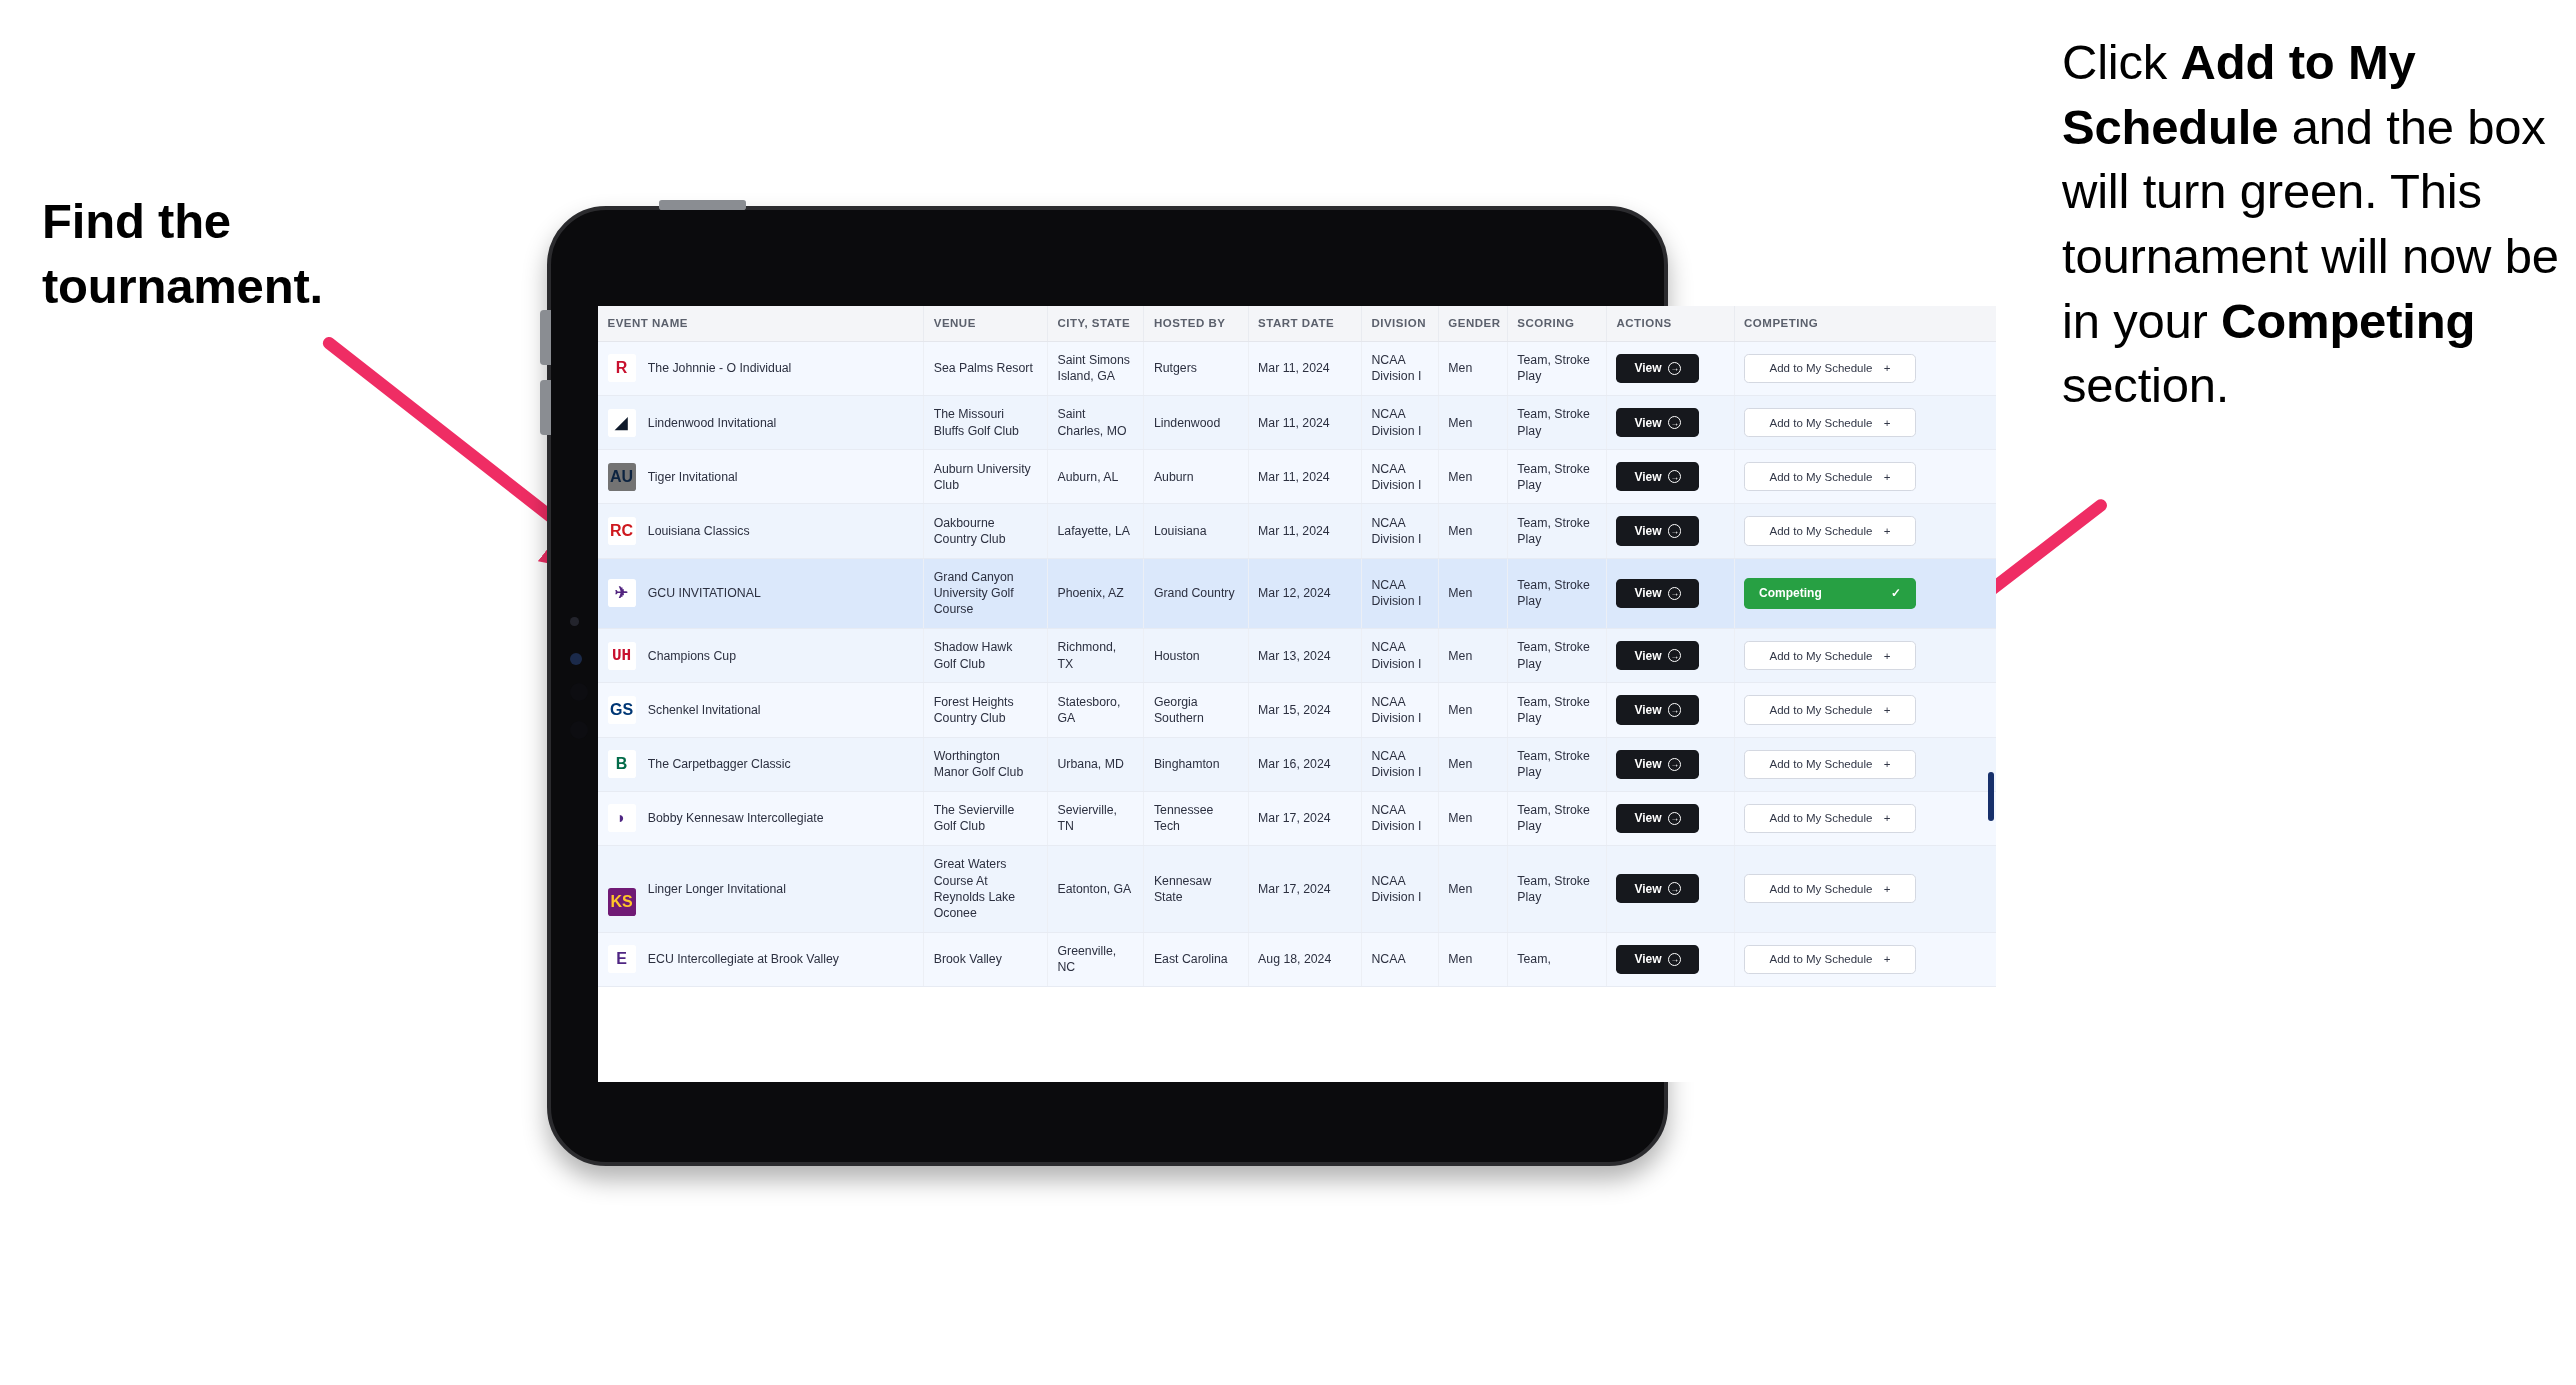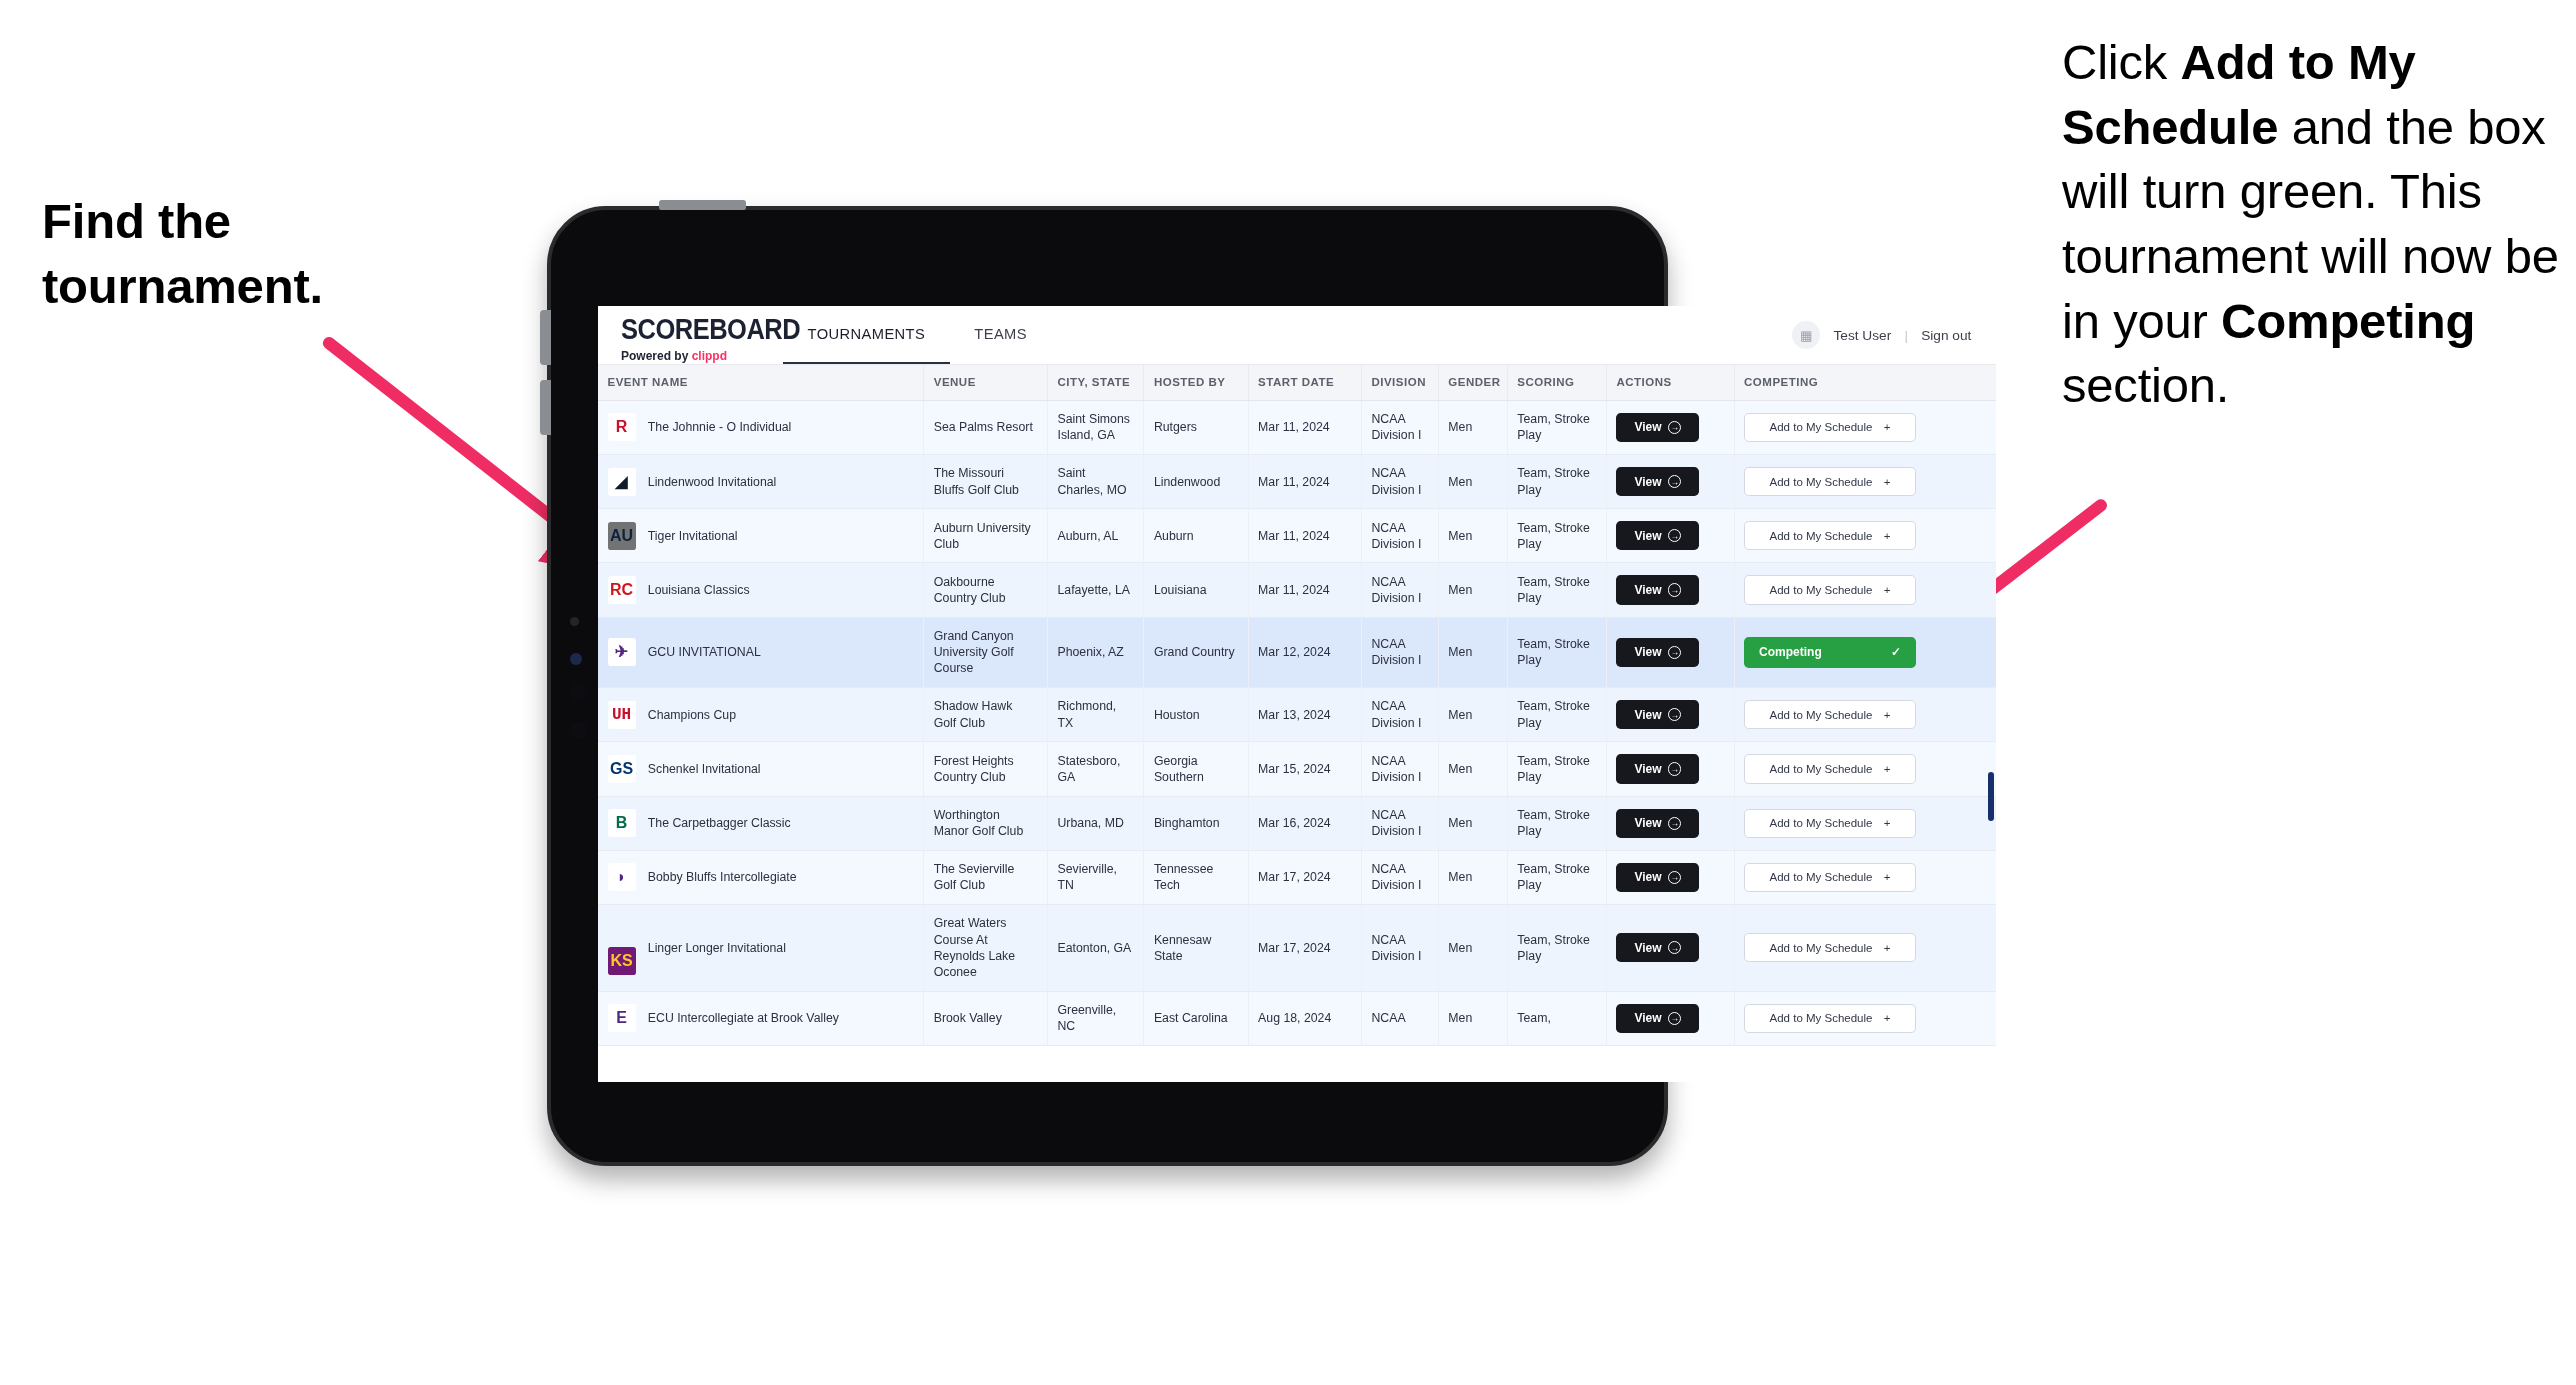--- a/index.html
+++ b/index.html
@@ -196,40 +196,20 @@
     <div class="btn-edge" id="vol-up"></div>
     <div class="btn-edge" id="vol-dn"></div>
     <div class="cam" id="cam1"></div>
     <div class="cam" id="cam2"></div>
     <div class="cam" id="cam3"></div>
     <div class="cam" id="cam4"></div>
 
     <div id="screen">
       <div id="app">
 
-        <div id="topbar">
-          <div id="brand">
-            <div class="bw">SCOREBOARD</div>
-            <div class="bp">
-              <span>Powered by </span><span class="clippd">clippd</span>
-            </div>
-          </div>
-
-          <div class="tabs" id="tabs">
-              <div class="tab active">TOURNAMENTS</div>
-              <div class="tab">TEAMS</div>
-            </div>
-
-          <div id="user-area">
-            <div id="avatar">▦</div>
-            <span class="lnk">Test User</span>
-            <span class="sep">|</span>
-            <span class="lnk">Sign out</span>
-          </div>
-        </div>
 
         <table>
           <colgroup>
             <col style="width:250px">
               <col style="width:95px">
               <col style="width:74px">
             <col style="width:80px">
               <col style="width:87px">
               <col style="width:59px">
             <col style="width:53px">
@@ -433,21 +413,21 @@
                   </button></td>
                 <td><button class="btn-add">
                     <span>Add to My Schedule</span>
                     <span>+</span>
                   </button></td>
               </tr>
               <tr class="">
                 <td>
                   <div class="ev">
                     <span class="logo" style="background: rgb(255, 255, 255); color: rgb(79, 38, 131);">◗</span>
-                    <span>Bobby Bluffs Intercollegiate</span>
+                    <span>Bobby Kennesaw Intercollegiate</span>
                   </div>
                 </td>
                 <td>The Sevierville Golf Club</td>
                 <td>Sevierville, TN</td>
                 <td>Tennessee Tech</td>
                 <td>Mar 17, 2024</td>
                 <td>NCAA Division I</td>
                 <td>Men</td>
                 <td>Team, Stroke Play</td>
                 <td><button class="btn-view">

